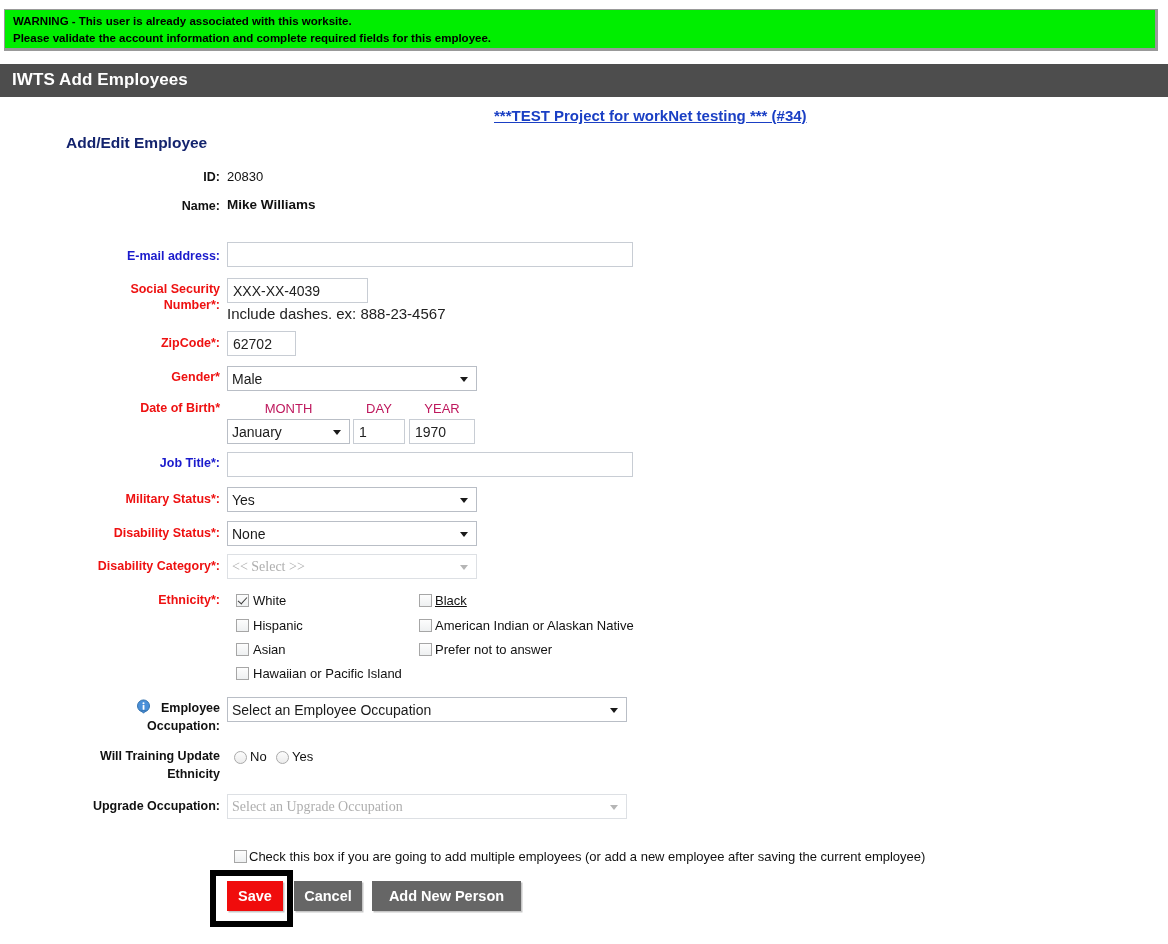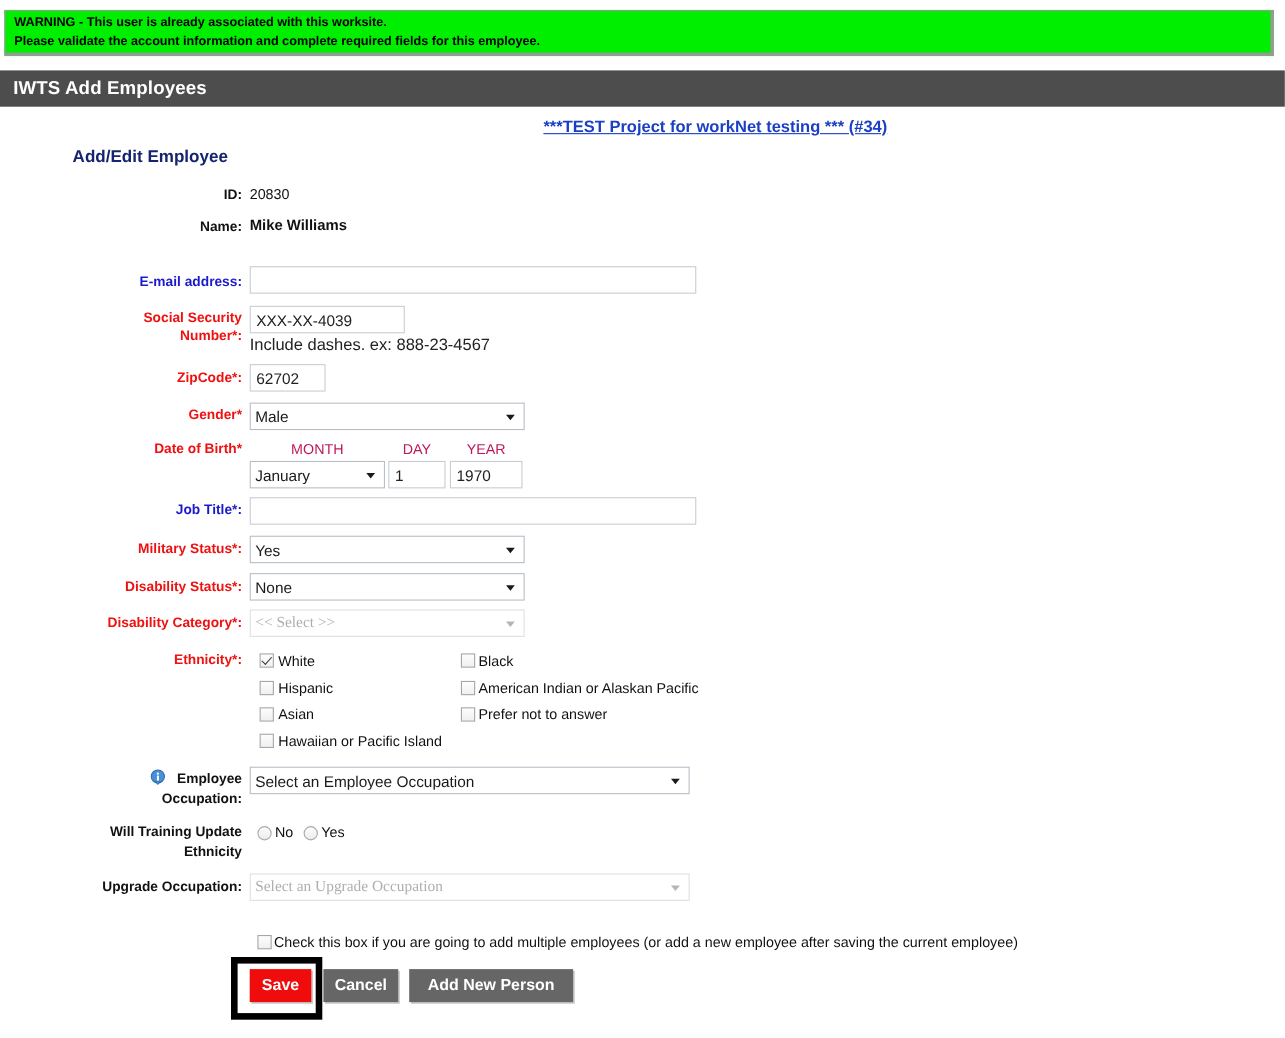--- a/index.html
+++ b/index.html
@@ -300,27 +300,27 @@
   </select>
   <span class="sel-arrow dim"></span>
 </div>
 
 <div class="lbl req" style="left:90px; top:592px; width:130px;">Ethnicity*:</div>
 
 <div class="cbox checked" style="left:236px; top:594px;"></div>
 <div class="cblabel" style="left:253px; top:593px;">White</div>
 
 <div class="cbox" style="left:419px; top:594px;"></div>
-<div class="cblabel" style="left:435px; top:593px;">Black</div>
+<div class="cblabel" style="left:435px; top:593px;text-decoration:underline;">Black</div>
 
 <div class="cbox" style="left:236px; top:619px;"></div>
 <div class="cblabel" style="left:253px; top:618px;">Hispanic</div>
 
 <div class="cbox" style="left:419px; top:619px;"></div>
-<div class="cblabel" style="left:435px; top:618px;">American Indian or Alaskan Pacific</div>
+<div class="cblabel" style="left:435px; top:618px;">American Indian or Alaskan Native</div>
 
 <div class="cbox" style="left:236px; top:643px;"></div>
 <div class="cblabel" style="left:253px; top:642px;">Asian</div>
 
 <div class="cbox" style="left:419px; top:643px;"></div>
 <div class="cblabel" style="left:435px; top:642px;">Prefer not to answer</div>
 
 <div class="cbox" style="left:236px; top:667px;"></div>
 <div class="cblabel" style="left:253px; top:666px;">Hawaiian or Pacific Island</div>
 

